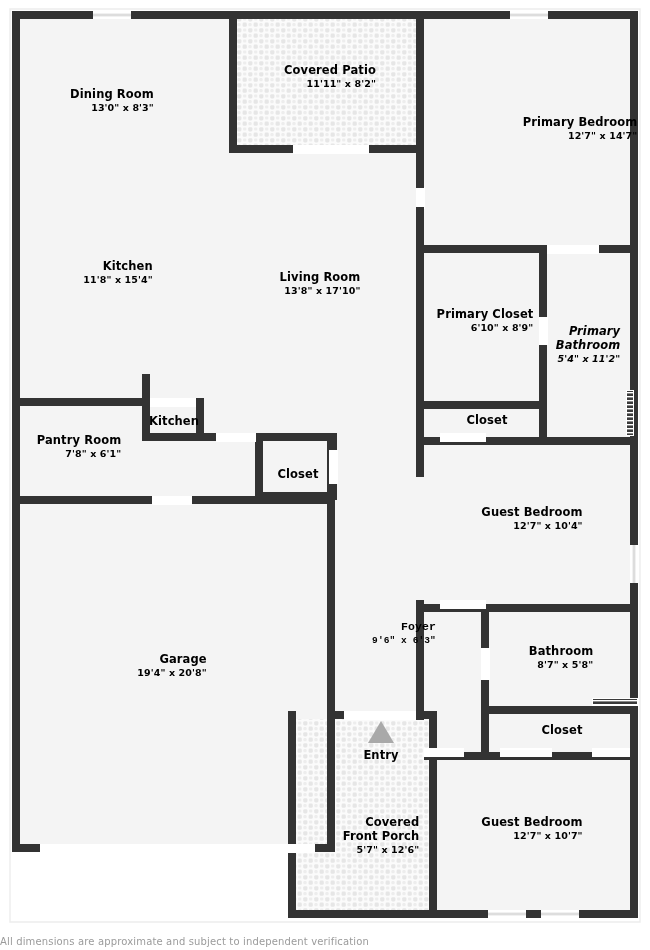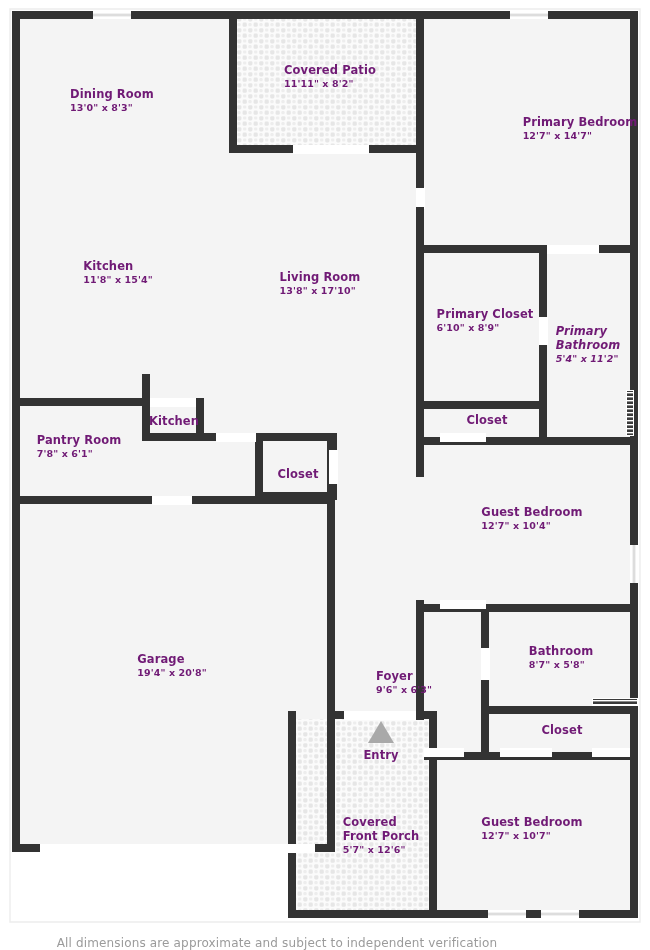--- a/index.html
+++ b/index.html
@@ -1,25 +1,25 @@
 <!DOCTYPE html>
 <html><head>
 <meta charset="utf-8">
 <style>
   html,body{margin:0;padding:0;background:#ffffff;}
   body{width:650px;height:950px;position:relative;overflow:hidden;
        font-family:"DejaVu Sans","Liberation Sans",sans-serif;}
   #plan{position:absolute;left:0;top:0;width:650px;height:950px;}
-  .label{position:absolute;text-align:left;color:#701a75;pointer-events:none;
+  .label{position:absolute;text-align:right;color:#000000;pointer-events:none;
          white-space:nowrap;transform:translate(-50%,-50%);}
   .label .nm{font-size:11.5px;font-weight:700;line-height:14px;letter-spacing:.1px;}
   .label .dim{font-size:9.5px;font-weight:700;line-height:13px;letter-spacing:.1px;}
   .label.two .nm{display:block;}
-  #footer{position:absolute;left:0;top:936px;width:554px;text-align:center;
-          font-size:12px;color:#9b9b9b;letter-spacing:.15px;}
+  #footer{position:absolute;left:0;top:936px;width:554px;
+          font-size:10px;color:#9b9b9b;letter-spacing:.15px;}
 </style>
 </head>
 <body>
 
 <svg id="plan" viewBox="0 0 650 950">
   <defs>
     <pattern id="patiotex" width="11" height="11" patternUnits="userSpaceOnUse">
       <rect width="11" height="11" fill="#fbfbfb"></rect>
       <rect x="0.6" y="0.6" width="4.2" height="4.2" rx="1.4" fill="#e6e6e6"></rect>
       <rect x="6.2" y="6.2" width="4.2" height="4.2" rx="1.4" fill="#e6e6e6"></rect>
@@ -240,21 +240,21 @@
       <div class="nm">Closet</div>
     </div>
     <div class="label" style="left: 532px; top: 518px;">
       <div class="nm">Guest Bedroom</div>
       <div class="dim">12'7" x 10'4"</div>
     </div>
     <div class="label" style="left: 172px; top: 665px;">
       <div class="nm">Garage</div>
       <div class="dim">19'4" x 20'8"</div>
     </div>
-    <div class="label" style="left: 404px; top: 682px;">
+    <div class="label" style="left: 404px; top: 633px; font-family: Liberation Mono, monospace;">
       <div class="nm">Foyer</div>
       <div class="dim">9'6" x 6'3"</div>
     </div>
     <div class="label" style="left: 561px; top: 657px;">
       <div class="nm">Bathroom</div>
       <div class="dim">8'7" x 5'8"</div>
     </div>
     <div class="label" style="left: 562px; top: 730px;">
       <div class="nm">Closet</div>
     </div>

